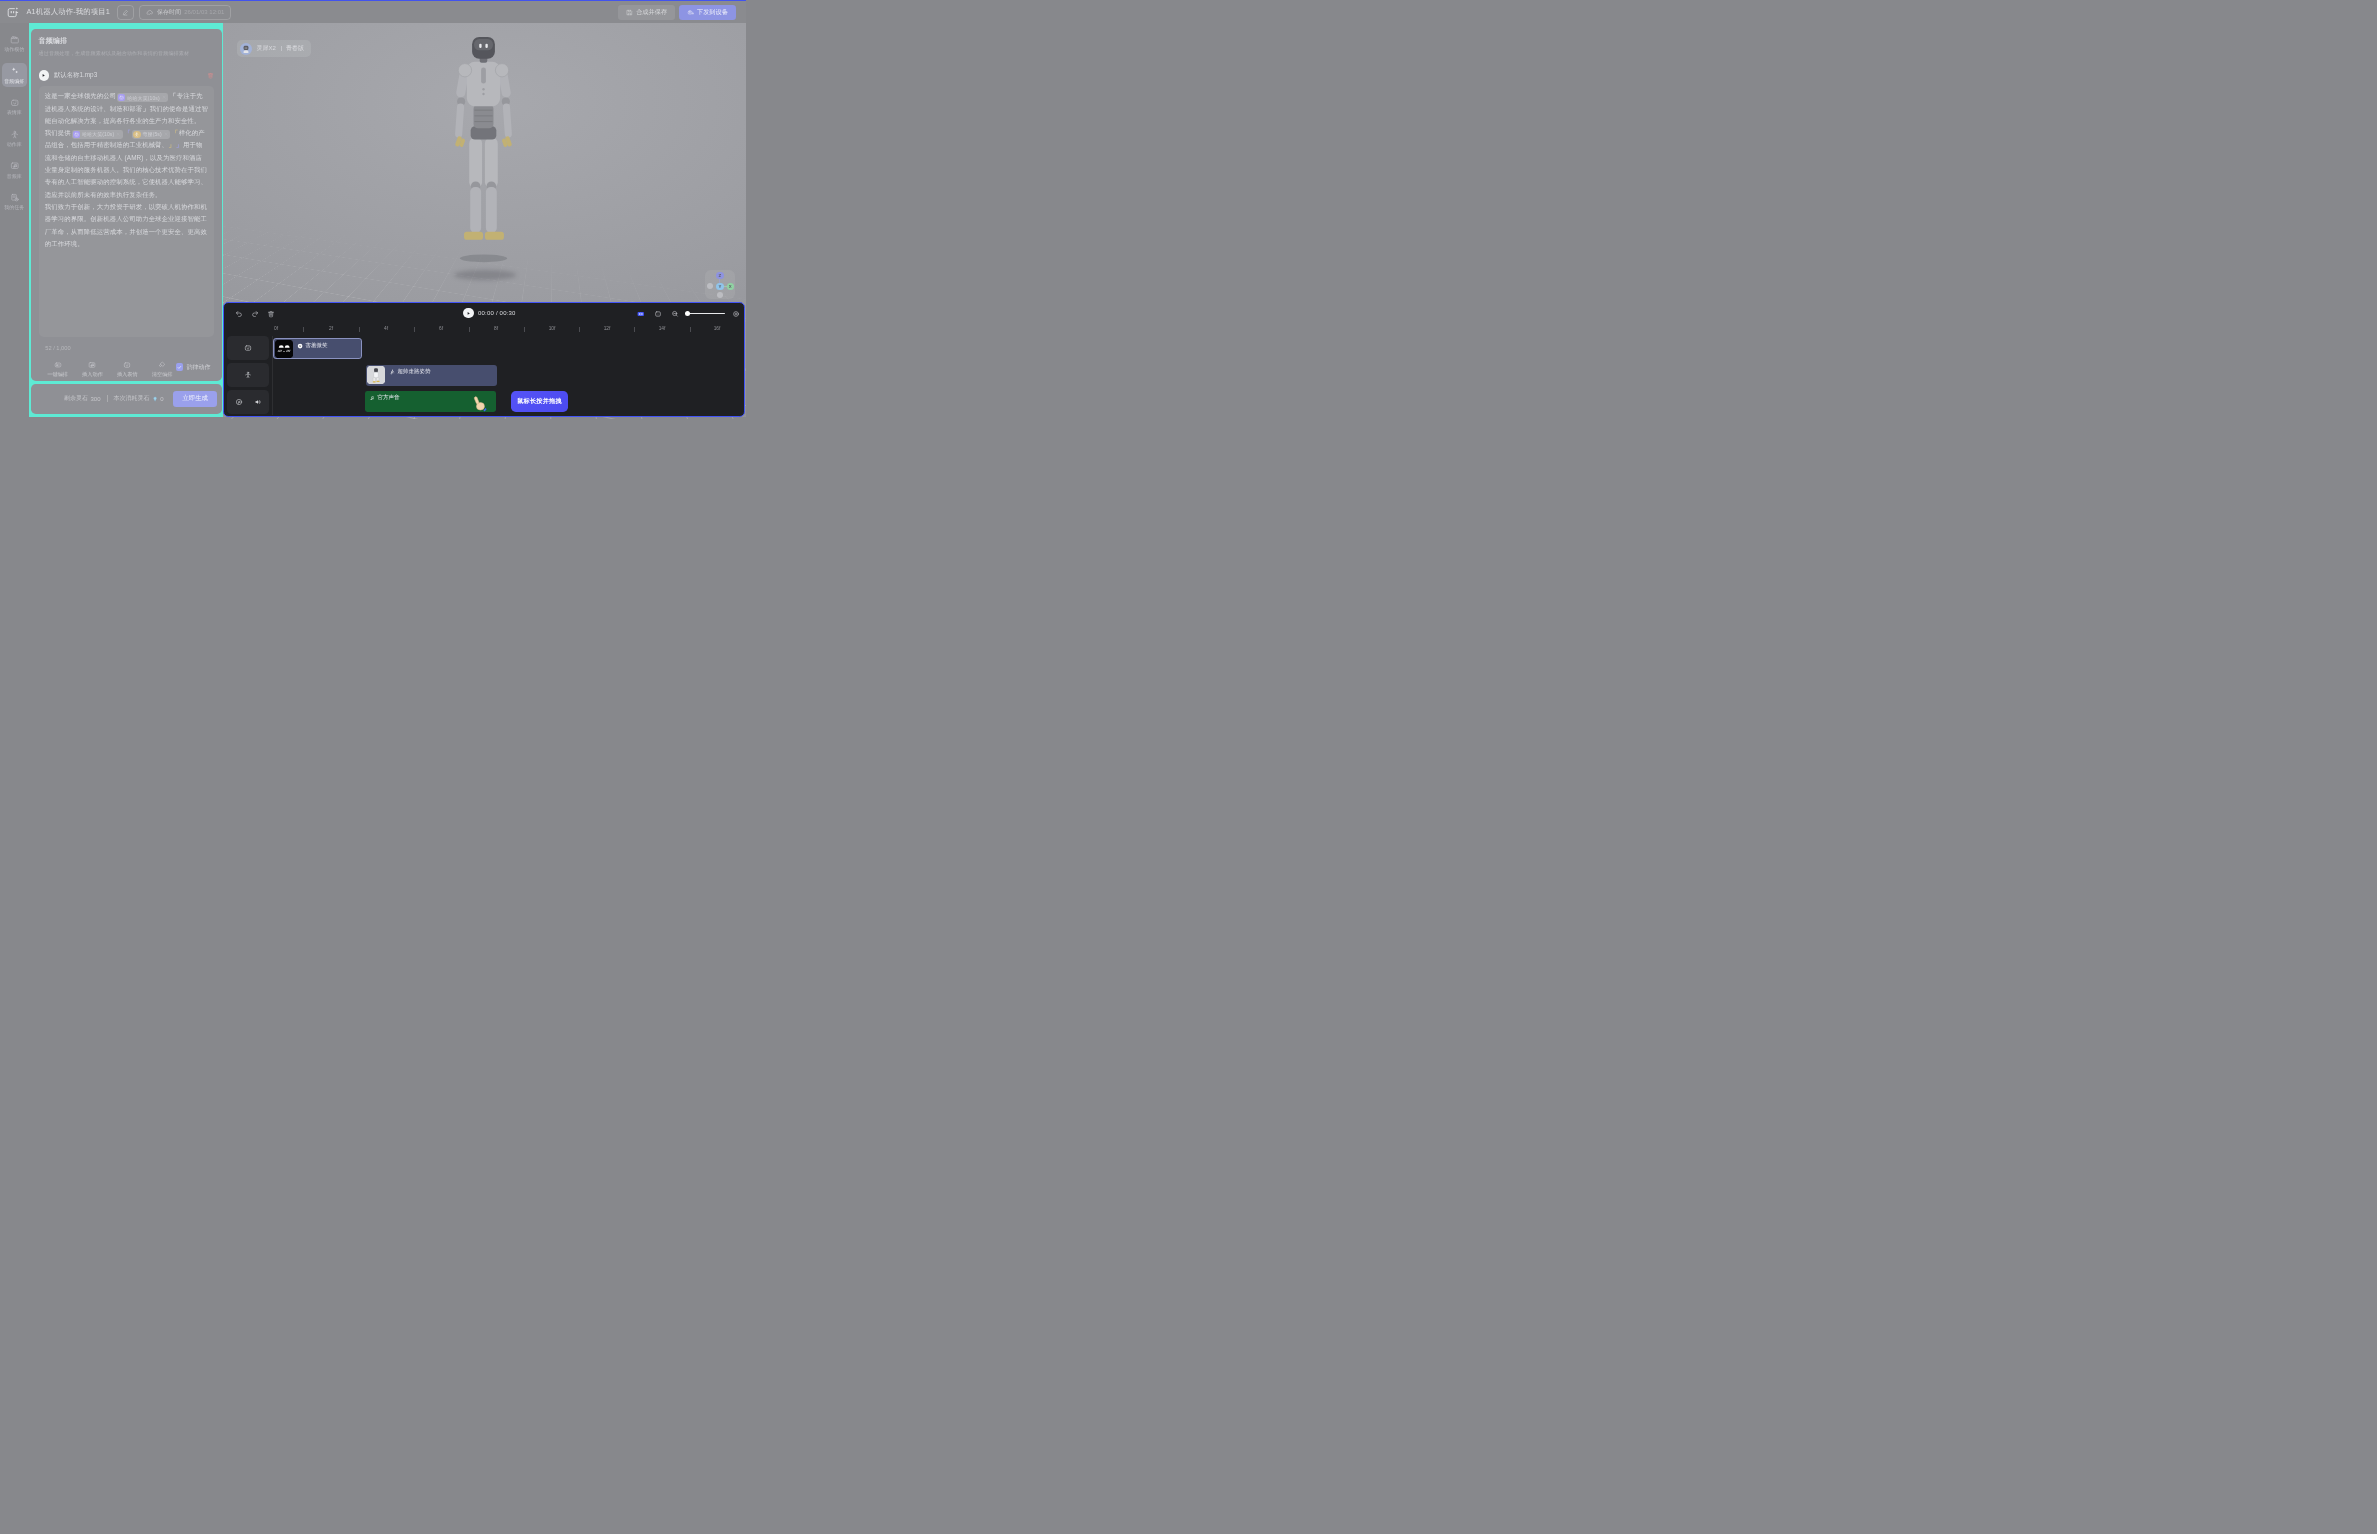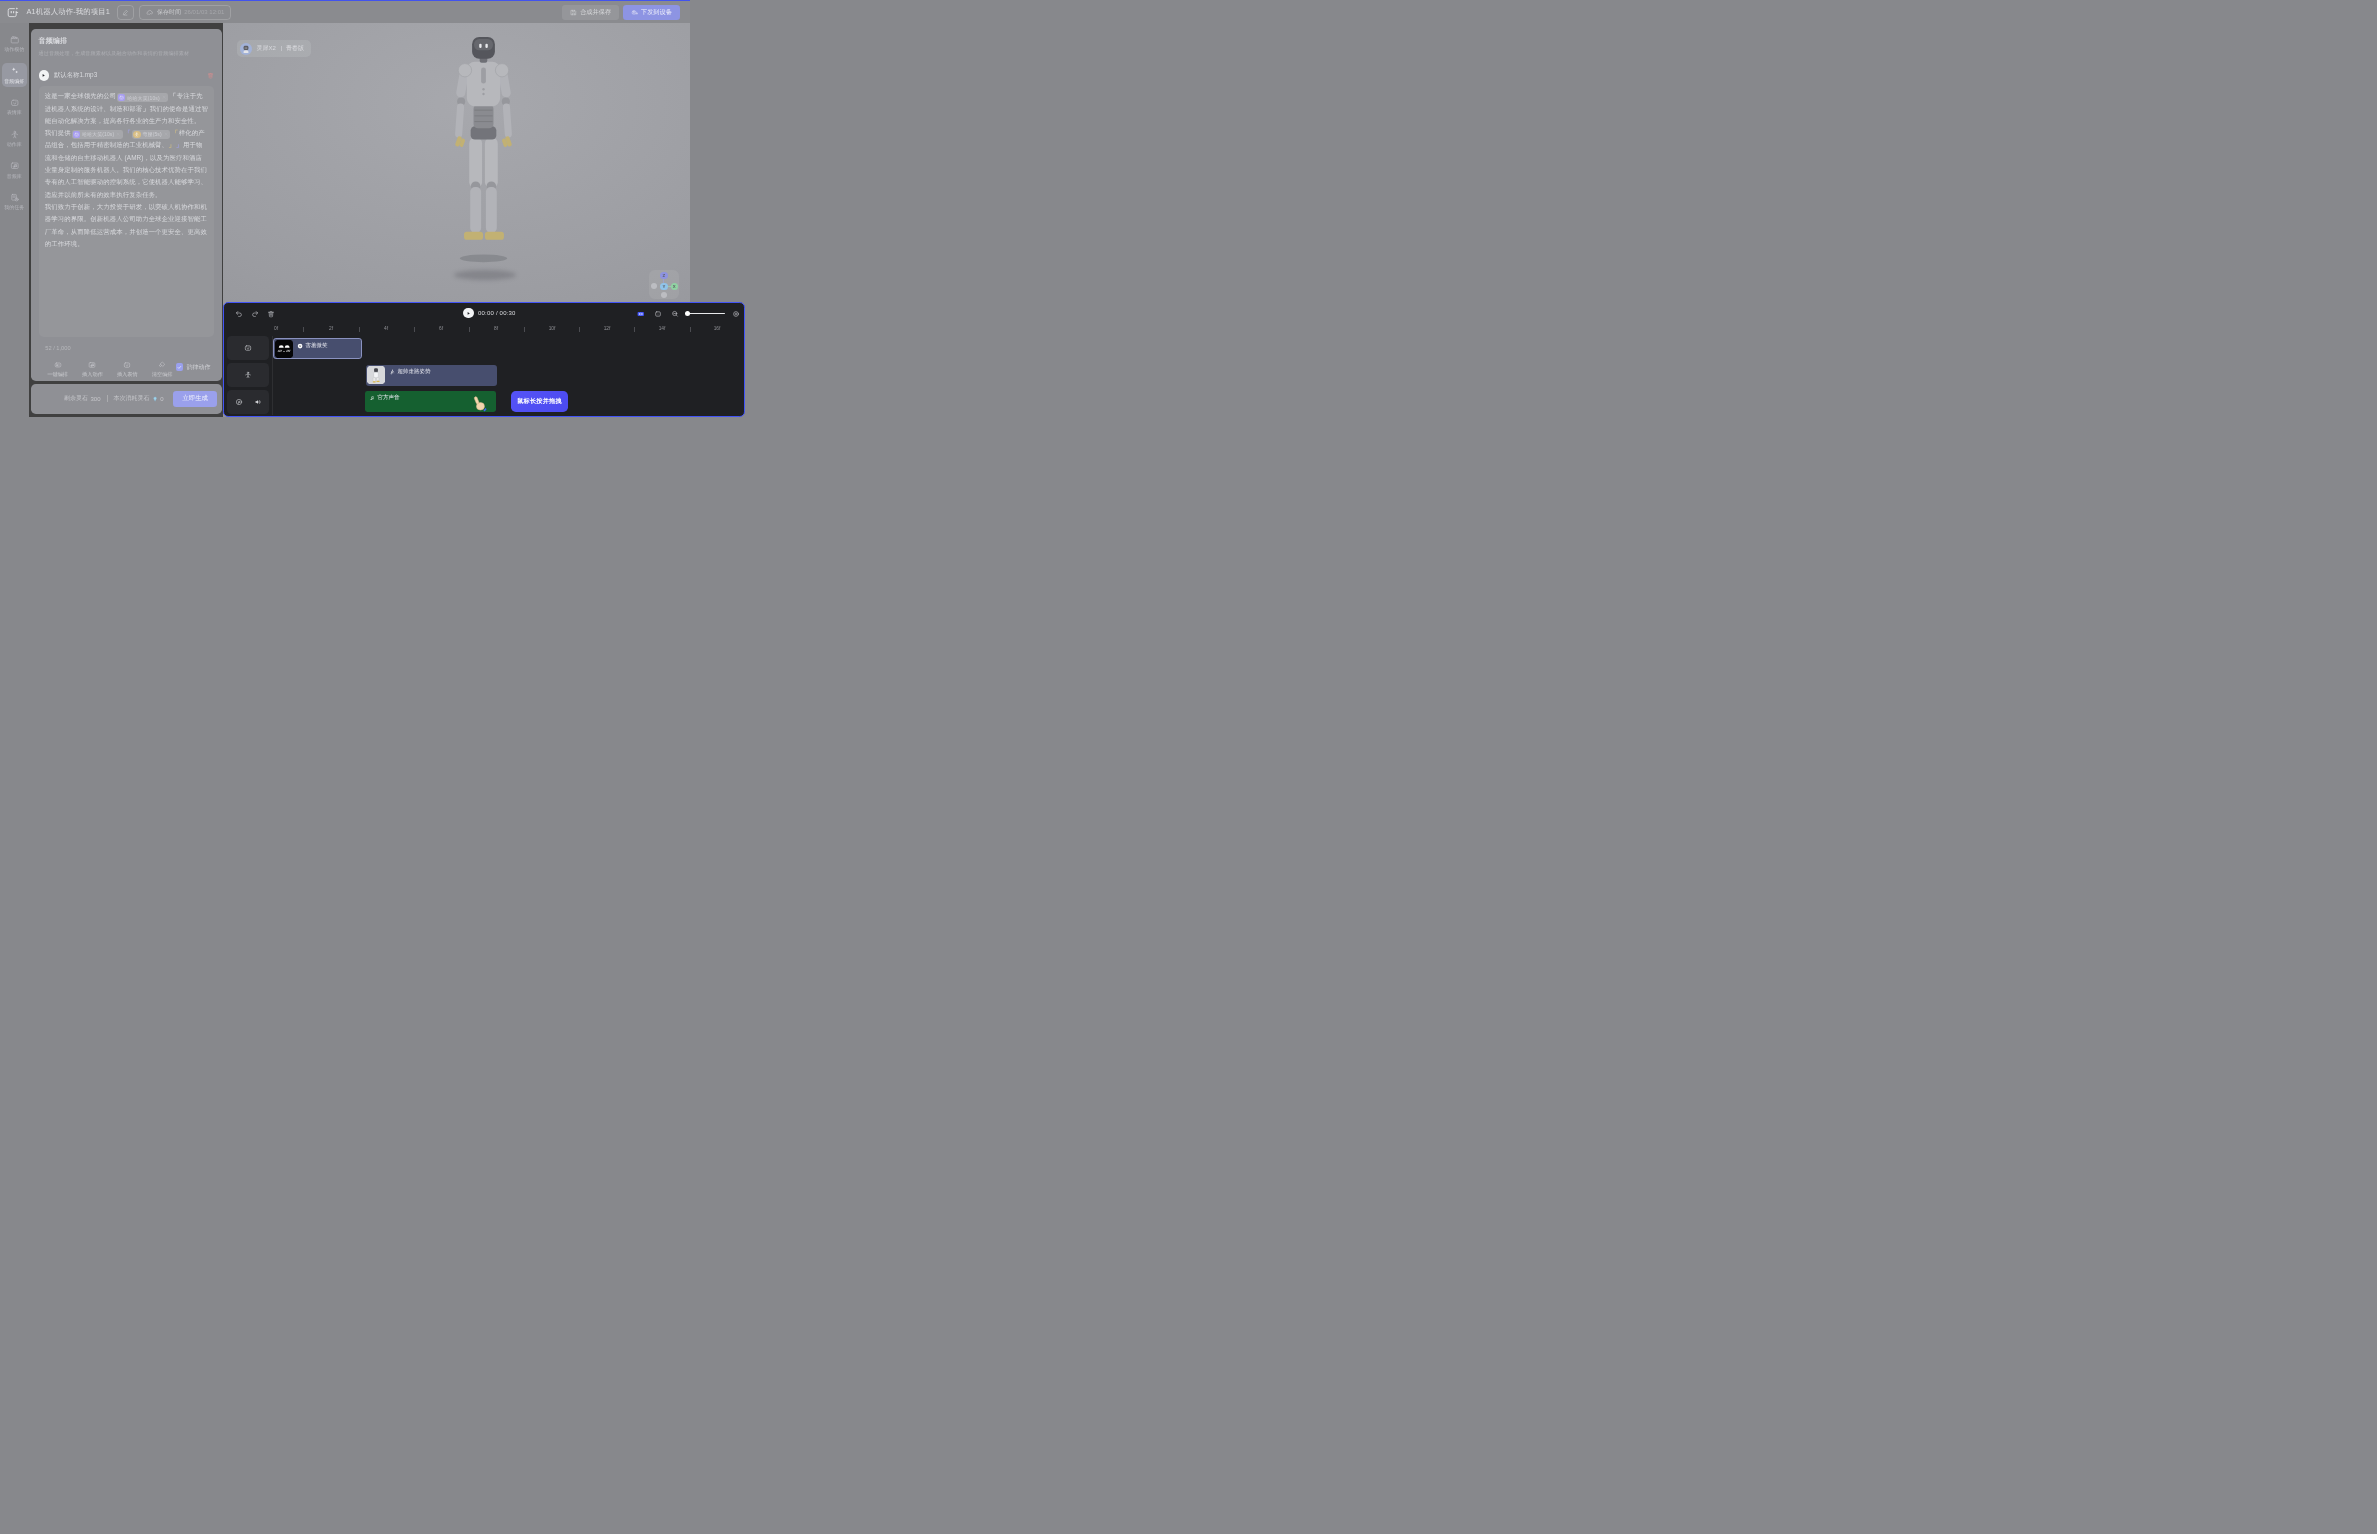--- a/index.html
+++ b/index.html
@@ -1,17 +1,17 @@
 <!DOCTYPE html>
 <html style="font-size:7.6px"><head>
 <meta charset="utf-8">
 <style>
   html,body{margin:0;padding:0;width:746px;height:419px;overflow:hidden;
     font-family:"Liberation Sans","DejaVu Sans",sans-serif;background:#87888c;}
-  #app{position:relative;width:690px;height:419px;background:#404040;}
+  #app{position:relative;width:746px;height:419px;background:#5eead4;}
   .ico{display:inline-flex;}
   .ico svg{width:100%;height:100%;display:block;}
 
   
   #top-accent{position:absolute;left:0;top:0;width:100%;height:1.4px;background:#4253ee;z-index:60;}
 
   
   #top-bar{position:absolute;left:0;top:1.4px;width:100%;height:22px;background:#8a8b8f;
     display:flex;align-items:center;z-index:50;}
   #logo{width:13.3px;height:13.3px;margin-left:5.7px;color:#e2e3e6;}

